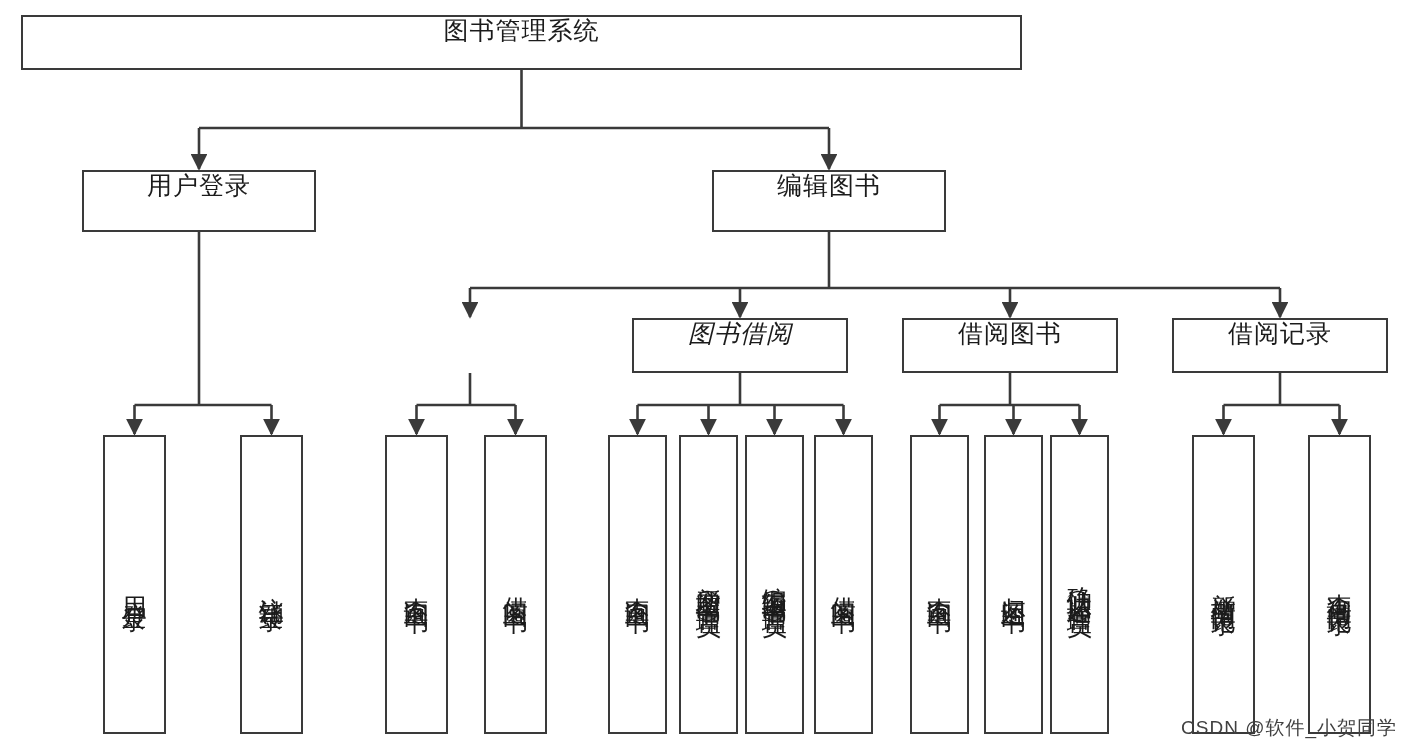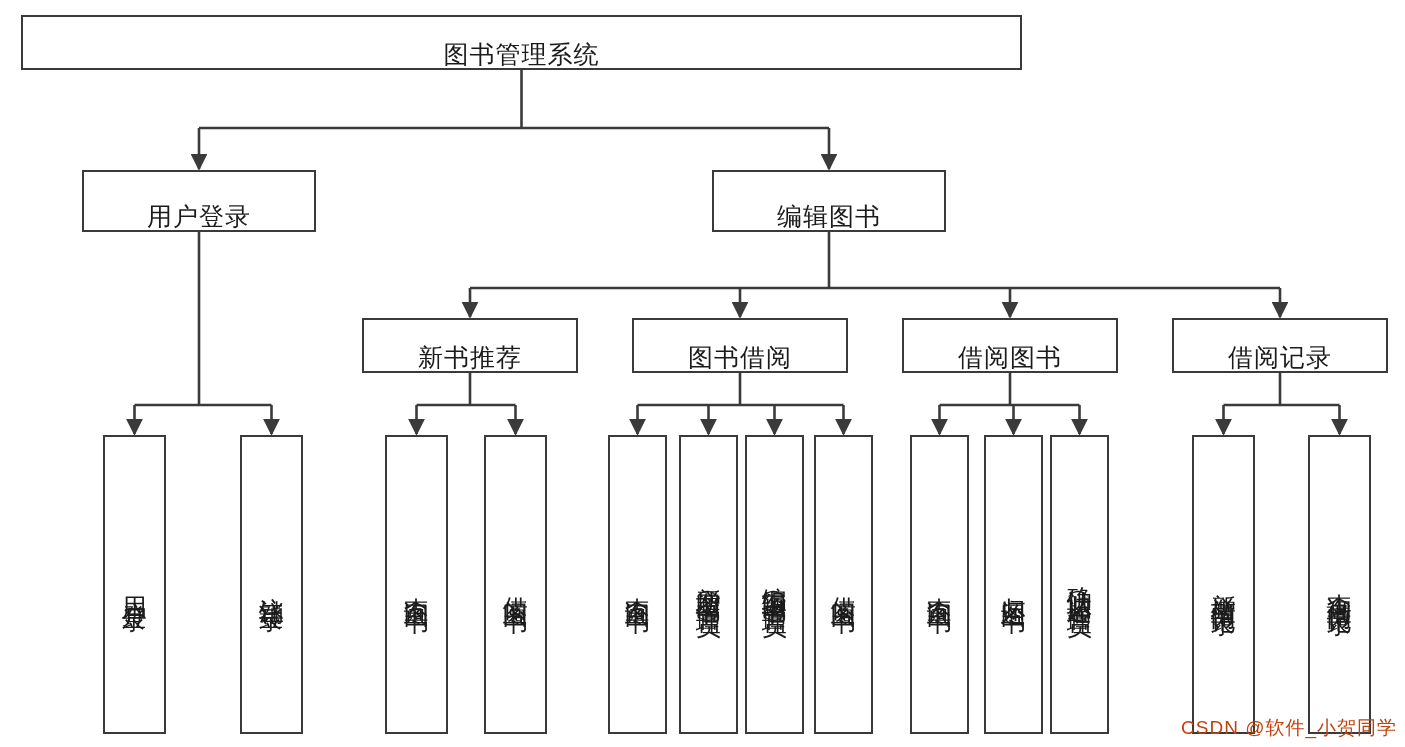--- a/index.html
+++ b/index.html
@@ -25,21 +25,21 @@
     width: 1405px;
     height: 747px;
     pointer-events: none;
   }
   .node {
     position: absolute;
     box-sizing: border-box;
     background: #ffffff;
     border: 2.5px solid #3a3a3a;
     display: flex;
-    align-items: flex-end;
+    align-items: flex-start;
     justify-content: center;
     color: #1b1b1b;
   }
   .node.h-node {
     font-size: 25px;
     letter-spacing: 1px;
     line-height: 1.1;
   }
   .node.v-node {
     font-size: 25px;
@@ -57,21 +57,21 @@
     text-orientation: upright;
     white-space: normal;
     display: block;
     max-height: 100%;
   }
   .watermark {
     position: absolute;
     right: 8px;
     bottom: 6px;
     font-size: 19px;
-    color: #c2410c;
+    color: #404040;
     letter-spacing: 1px;
     white-space: nowrap;
     font-family: "Liberation Sans", "DejaVu Sans", sans-serif;
   }
 </style>
 </head>
 <body>
 
 <div id="canvas">
 
@@ -122,24 +122,21 @@
     <span>图书管理系统</span>
   </div>
 
   <div class="node h-node" style="left: 82px; top: 170px; width: 234px; height: 62px;">
     <span>用户登录</span>
   </div>
   <div class="node h-node" style="left: 712px; top: 170px; width: 234px; height: 62px;">
     <span>编辑图书</span>
   </div>
 
-  <div class="node h-node" style="left: 362px; top: 318px; width: 216px; height: 55px;">
-    <span>新书推荐</span>
-  </div>
-  <div class="node h-node" style="left: 632px; top: 318px; width: 216px; height: 55px;">
+  <div class="node h-node" style="left: 632px; top: 318px; width: 216px; height: 55px; font-style: italic;">
     <span>图书借阅</span>
   </div>
   <div class="node h-node" style="left: 902px; top: 318px; width: 216px; height: 55px;">
     <span>借阅图书</span>
   </div>
   <div class="node h-node" style="left: 1172px; top: 318px; width: 216px; height: 55px;">
     <span>借阅记录</span>
   </div>
 
   <div class="node v-node" style="left: 103px; top: 435px; width: 63px; height: 299px;">

